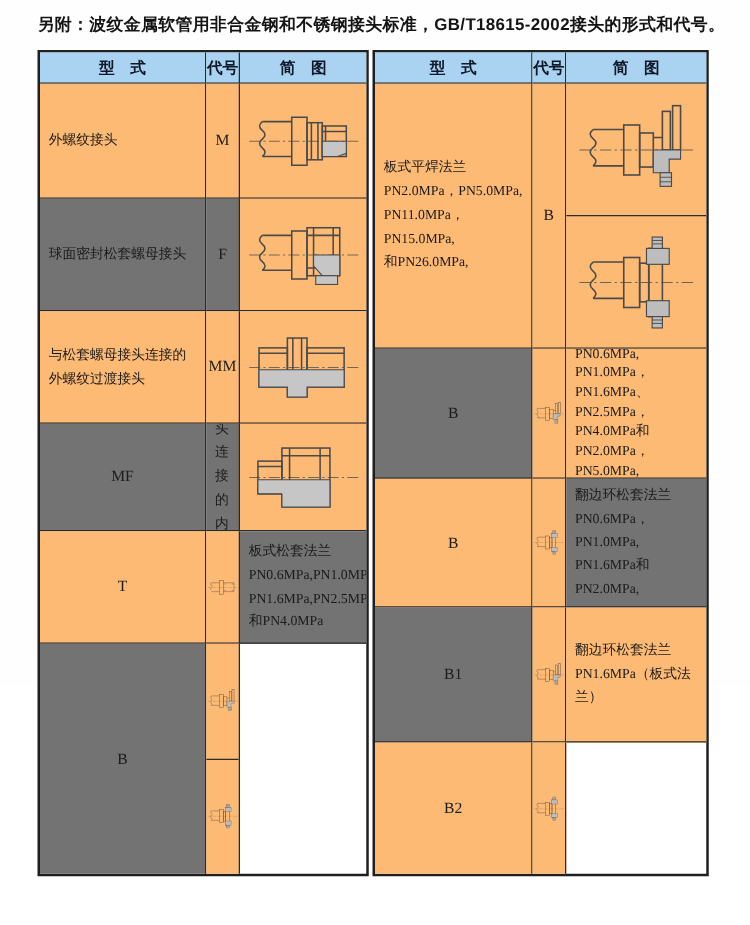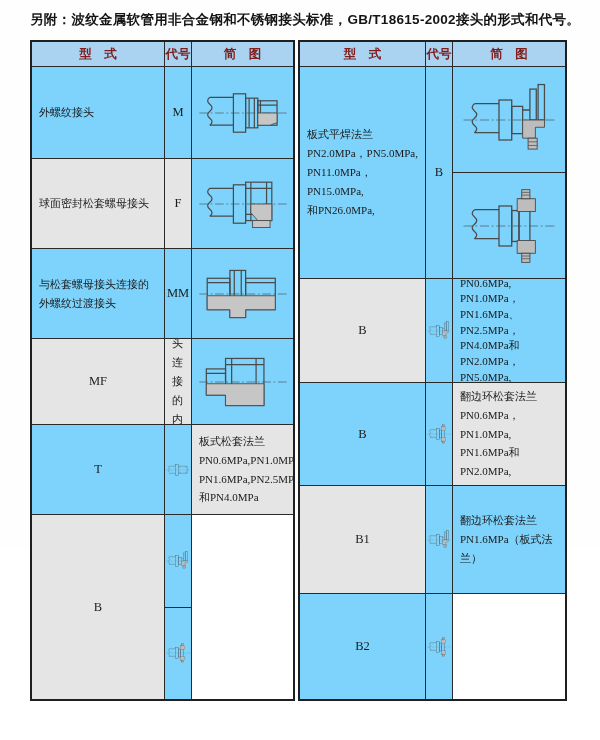--- a/index.html
+++ b/index.html
@@ -8,33 +8,33 @@
   #page { position:relative; width:600px; height:548px; background:#fefefe; }
   #doc-title { position:absolute; left:30px; top:11px; width:560px;
                font-size:13.5px; font-weight:bold; letter-spacing:0.3px; color:#141414; }
   #tables { position:absolute; left:30px; top:40px; display:flex; gap:3px; }
   .tbl { display:grid; border:2px solid #1f1f1f; background:#ffffff; }
   .tbl.left  { grid-template-columns:133px 27px 101px;
                grid-template-rows:25px 92px 90px 90px 86px 90px 184px; }
   .tbl.right { grid-template-columns:126px 27px 112px;
                grid-template-rows:25px 212px 104px 103px 108px 105px; }
   .cell { border-right:1px solid #2a2a2a; border-bottom:1px solid #2a2a2a;
-          display:flex; align-items:center; background:#7dd3fc; overflow:hidden; }
+          display:flex; align-items:center; background:#fdba74; overflow:hidden; }
   .cell:nth-child(3n) { border-right:none; }
   .tbl.left  .cell:nth-child(n+19) { border-bottom:none; }
   .tbl.right .cell:nth-child(n+16) { border-bottom:none; }
   .hdr { background:#a9d3f0; justify-content:center; font-weight:bold;
-         font-size:12.5px; white-space:pre; color:#7f1d1d; }
+         font-size:12.5px; white-space:pre; color:#0f172a; }
   .cell-type { padding:5px 4px 5px 7px;
                font-family:"Liberation Serif","DejaVu Serif",serif;
                font-size:11px; line-height:1.72; white-space:pre-line; color:#1a1a1a; }
   .cell-type.tight { line-height:1.42; }
   .cell-code { justify-content:center;
                font-family:"Liberation Serif","DejaVu Serif",serif; font-size:12.5px; }
-  .hl { background:#e5e5e5; }
+  .hl { background:#737373; }
   .cell-diag { justify-content:center; }
   .stack { display:flex; flex-direction:column; width:100%; height:100%; }
   .stack .sub { flex:1; display:flex; align-items:center; justify-content:center; }
   .stack .sub + .sub { border-top:1px solid #2a2a2a; }
   svg.diag { display:block; }
 </style>
 </head>
 <body>
 
 <svg width="0" height="0" style="position:absolute" aria-hidden="true">

